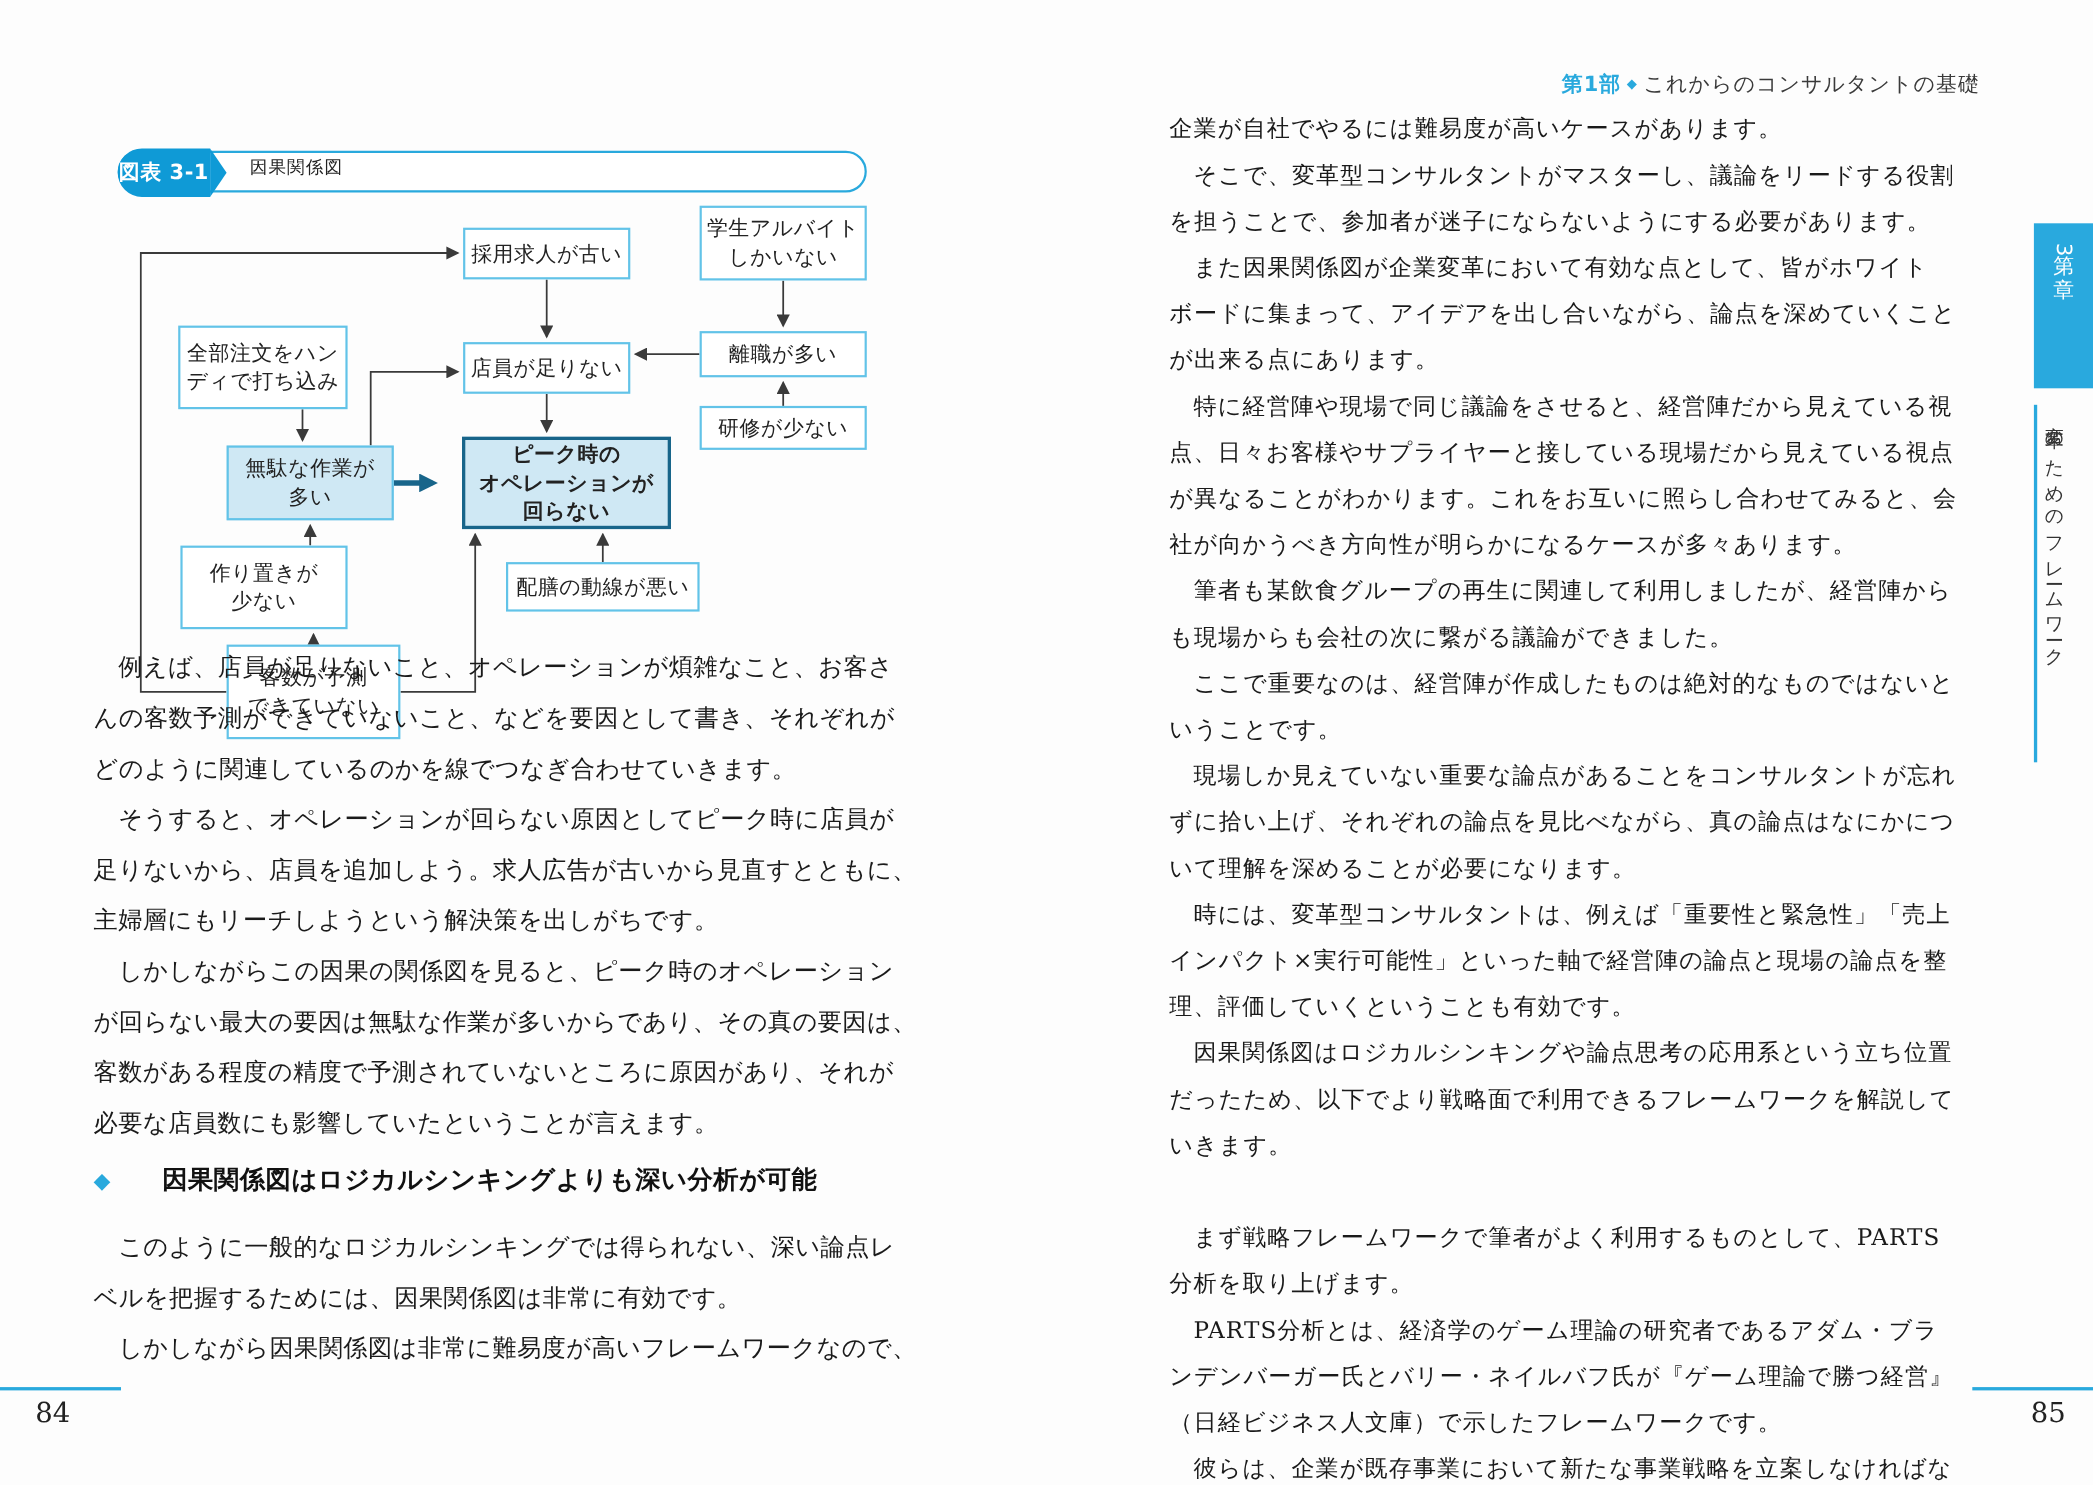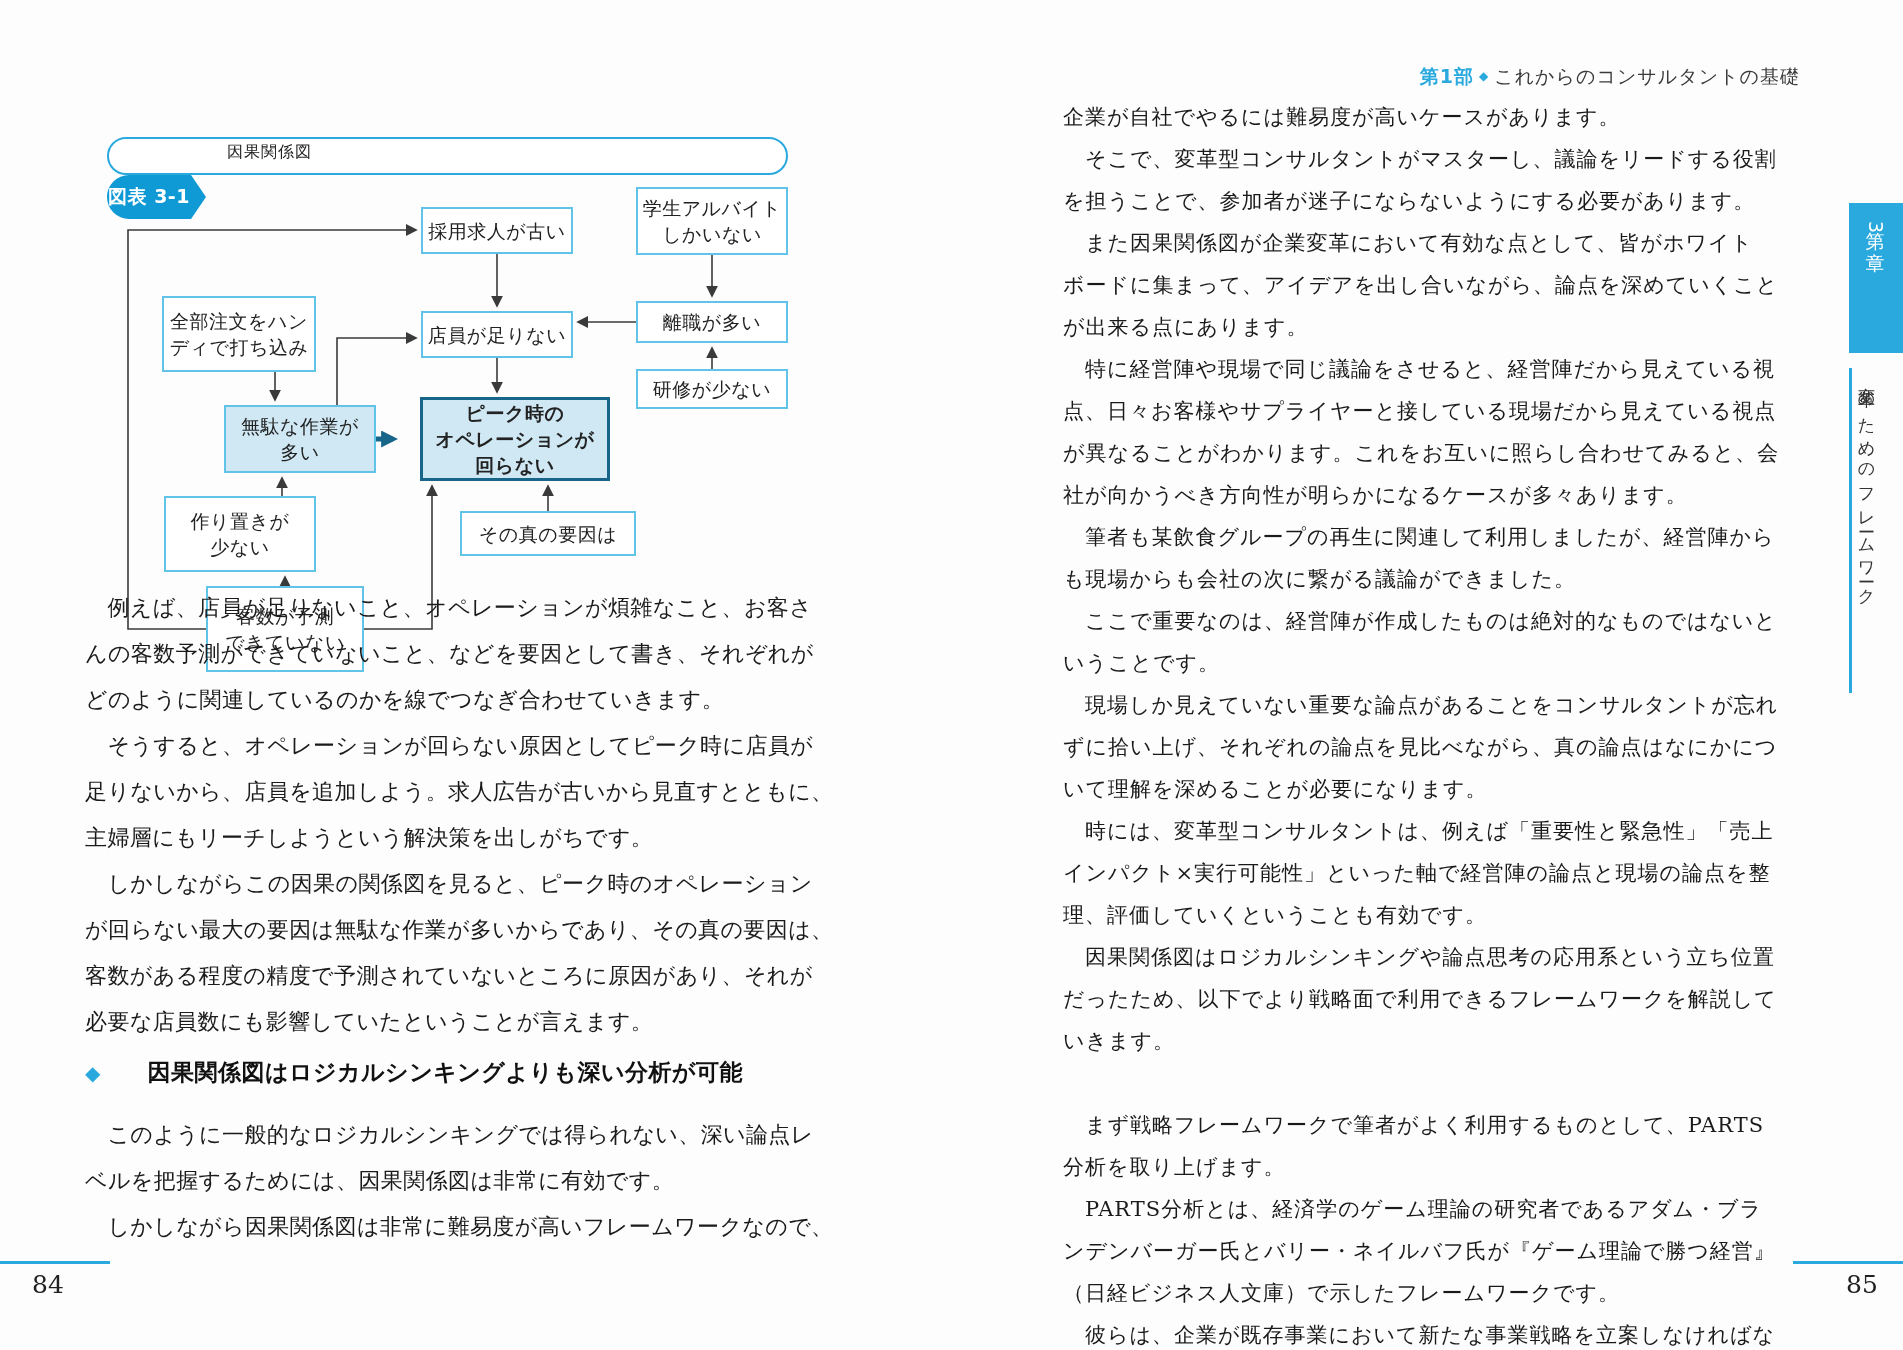--- a/index.html
+++ b/index.html
@@ -12,21 +12,21 @@
 
   
   .figbar{
     left:107px;top:137px;width:681px;height:38px;
     border:2px solid #29a9dd;border-radius:20px;background:#fff;box-sizing:border-box;
   }
   .figbadge{
     position:absolute;left:-2px;top:-4px;height:44px;width:84px;
     background:#0f9ad6;border-radius:22px 0 0 22px;
     display:flex;align-items:center;justify-content:center;
-    color:#fff;font-weight:bold;font-size:19px;letter-spacing:0.5px;margin-top:40px;
+    color:#fff;font-weight:bold;font-size:19px;letter-spacing:0.5px;
   }
   .figbadge::after{
     content:"";position:absolute;left:100%;top:0;
     border-top:22px solid transparent;border-bottom:22px solid transparent;
     border-left:15px solid #0f9ad6;
   }
   .figtitle{
     position:absolute;left:118px;top:3px;font-size:16px;color:#222;font-weight:500;letter-spacing:1px;
   }
 
@@ -117,29 +117,29 @@
     <path d="M273,289 L308,289" stroke="#18658a" stroke-width="5" fill="none" marker-end="url(#ahb)"></path>
   </svg>
 
   <div class="dbox" style="left:336px;top:57px;width:152px;height:47px;">採用求人が古い</div>
   <div class="dbox" style="left:551px;top:37px;width:152px;height:68px;">学生アルバイト
 しかいない</div>
   <div class="dbox" style="left:77px;top:146px;width:154px;height:76px;">全部注文をハン
 ディで打ち込み</div>
   <div class="dbox" style="left:336px;top:161px;width:152px;height:47px;">店員が足りない</div>
   <div class="dbox" style="left:551px;top:151px;width:152px;height:42px;">離職が多い</div>
-  <div class="dbox shaded" style="left:121px;top:255px;width:152px;height:68px;margin-left:18px;">無駄な作業が
+  <div class="dbox shaded" style="left:121px;top:255px;width:152px;height:68px;">無駄な作業が
 多い</div>
   <div class="dbox peak" style="left:319px;top:247px;width:190px;height:84px;margin-left:16px;">ピーク時の
 オペレーションが
 回らない</div>
   <div class="dbox" style="left:551px;top:219px;width:152px;height:40px;">研修が少ない</div>
   <div class="dbox" style="left:79px;top:346px;width:152px;height:76px;">作り置きが
 少ない</div>
-  <div class="dbox" style="left:375px;top:361px;width:176px;height:45px;">その真の要因は</div>
+  <div class="dbox" style="left:375px;top:361px;width:176px;height:45px;">配膳の動線が悪い</div>
   <div class="dbox" style="left:121px;top:436px;width:158px;height:86px;">客数が予測
 できていない</div>
 </div>
 
 <div class="abs textcol leftcol" style="top:585px;">
     <div class="tline">　例えば、店員が足りないこと、オペレーションが煩雑なこと、お客さ</div>
     <div class="tline">んの客数予測ができていないこと、などを要因として書き、それぞれが</div>
     <div class="tline">どのように関連しているのかを線でつなぎ合わせていきます。</div>
     <div class="tline">　そうすると、オペレーションが回らない原因としてピーク時に店員が</div>
     <div class="tline">足りないから、店員を追加しよう。求人広告が古いから見直すとともに、</div>

